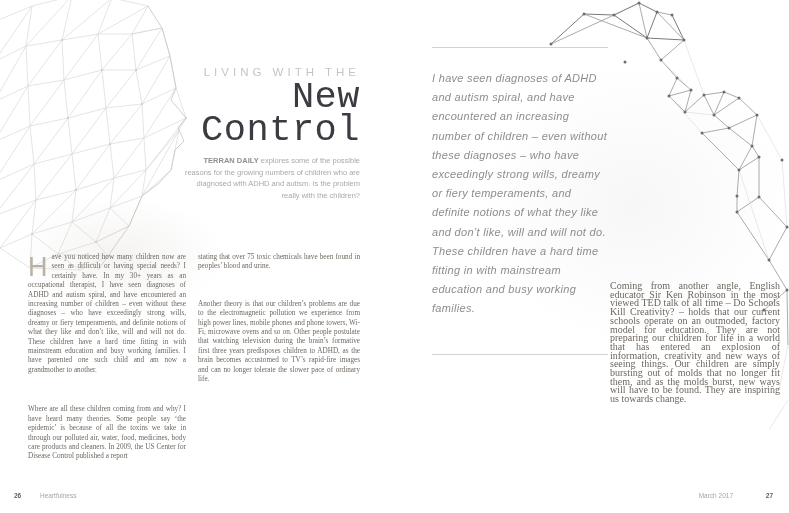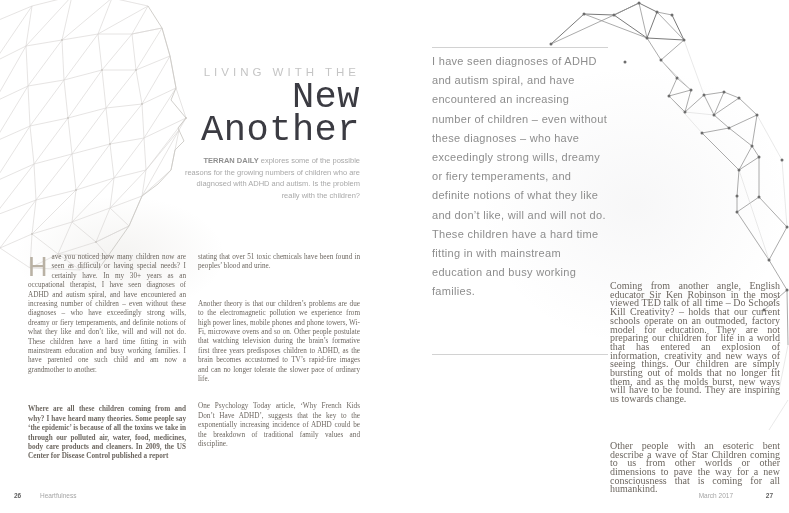--- a/index.html
+++ b/index.html
@@ -66,39 +66,40 @@
     position: absolute;
     font-family: "Liberation Serif", serif;
     font-size: 7.2px; line-height: 9.4px;
     color: var(--body-text, #6d6760);
     text-align: justify;
   }
   .col p { margin: 0; }
   .col1 { left: 28px;  top: 253px; width: 158px; }
   .col2 { left: 198px; top: 253px; width: 162px; }
   .col3 { left: 610px; top: 282px; width: 170px; font-size: 10px; line-height: 8.7px; }
-  .m30 { margin-top: 30px !important; font-weight: bold; }
+  .m30 { margin-top: 30px !important; }
   .m28 { margin-top: 28px !important; }
   .m18 { margin-top: 18px !important; }
   .m38 { margin-top: 38px !important; }
   .dropcap {
     float: left;
     font-family: "Liberation Sans", sans-serif;
     font-size: 27px; line-height: 26px;
     color: var(--dropcap, #b9b1a4);
     margin: 1px 4px 0 0;
   }
 
   
   .pullquote {
     position: absolute; left: 432px; top: 47px; width: 176px; height: 308px;
     border-top: 1px solid var(--rule, #d2d2d2);
     border-bottom: 1px solid var(--rule, #d2d2d2);
     box-sizing: border-box;
-    padding-top: 4px;
+    padding-top: 21px;
+    font-style: italic;
   }
   .pullquote p {
     margin: 0;
     font-size: 11px; line-height: 19.2px;
     letter-spacing: 0.3px;
     color: var(--quote-text, #8d8d8d);
   }
 
   
   .footer-item { position: absolute; top: 492px; font-size: 6.5px; color: var(--footer-text, #a5a5a5); }
@@ -234,42 +235,40 @@
       <circle cx="198" cy="212" r="1.5"></circle>
     <circle cx="248" cy="227" r="1.5"></circle>
       <circle cx="230" cy="260" r="1.5"></circle>
       <circle cx="248" cy="290" r="1.5"></circle>
     <circle cx="225" cy="310" r="1.5"></circle>
       <circle cx="243" cy="160" r="1.5"></circle>
   </svg>
 
   <header class="title-block">
     <div class="kicker">LIVING WITH THE</div>
-    <h1 class="title"><span>New</span><br><span>Another</span></h1>
+    <h1 class="title"><span>New</span><br><span>Control</span></h1>
     <p class="byline"><strong>TERRAN DAILY</strong><span> explores some of the possible reasons for the growing numbers of children who are diagnosed with ADHD and autism. Is the problem really with the children?</span></p>
   </header>
 
   <section class="col col1">
     <p class="para"><span class="dropcap">H</span><span>ave you noticed how many children now are seen as difficult or having special needs?  I certainly have. In my 30+ years as an occupational therapist, I have seen diagnoses of ADHD and autism spiral, and have encountered an increasing number of children – even without these diagnoses – who have exceedingly strong wills, dreamy or fiery temperaments, and definite notions of what they like and don’t like, will and will not do. These children have a hard time fitting in with mainstream education and busy working families. I have parented one such child and am now a grandmother to another.</span></p>
     <p class="para m30">Where are all these children coming from and why?  I have heard many theories. Some people say ‘the epidemic’ is because of all the toxins we take in through our polluted air, water, food, medicines, body care products and cleaners. In 2009, the US Center for Disease Control published a report</p>
   </section>
 
   <section class="col col2">
-    <p class="para">stating that over 51 toxic chemicals have been found in peoples’ blood and urine.</p>
+    <p class="para">stating that over 75 toxic chemicals have been found in peoples’ blood and urine.</p>
     <p class="para m28">Another theory is that our children’s problems are due to the electromagnetic pollution we experience from high power lines, mobile phones and phone towers, Wi-Fi, microwave ovens and so on. Other people postulate that watching television during the brain’s formative first three years predisposes children to ADHD, as the brain becomes accustomed to TV’s rapid-fire images and can no longer tolerate the slower pace of ordinary life.</p>
-    <p class="para m18">One Psychology Today article, ‘Why French Kids Don’t Have ADHD’, suggests that the key to the exponentially increasing incidence of ADHD could be the breakdown of traditional family values and discipline.</p>
   </section>
 
   <aside class="pullquote">
     <p>I have seen diagnoses of ADHD and autism spiral, and have encountered an increasing number of children – even without these diagnoses – who have exceedingly strong wills, dreamy or fiery temperaments, and definite notions of what they like and don’t like, will and will not do. These children have a hard time fitting in with mainstream education and busy working families.</p>
   </aside>
 
   <section class="col col3">
     <p class="para">Coming from another angle, English educator Sir Ken Robinson in the most viewed TED talk of all time – Do Schools Kill Creativity? – holds that our current schools operate on an outmoded, factory model for education.  They are not preparing our children for life in a world that has entered an explosion of information, creativity and new ways of seeing things. Our children are simply bursting out of molds that no longer fit them, and as the molds burst, new ways will have to be found. They are inspiring us towards change.</p>
-    <p class="para m38">Other people with an esoteric bent describe a wave of Star Children coming to us from other worlds or other dimensions to pave the way for a new consciousness that is coming for all humankind.</p>
   </section>
 
   <span class="footer-item pn pn-left">26</span>
   <span class="footer-item brand">Heartfulness</span>
   <span class="footer-item issue">March 2017</span>
   <span class="footer-item pn pn-right">27</span>
 
 </div>
 
 </body></html>

